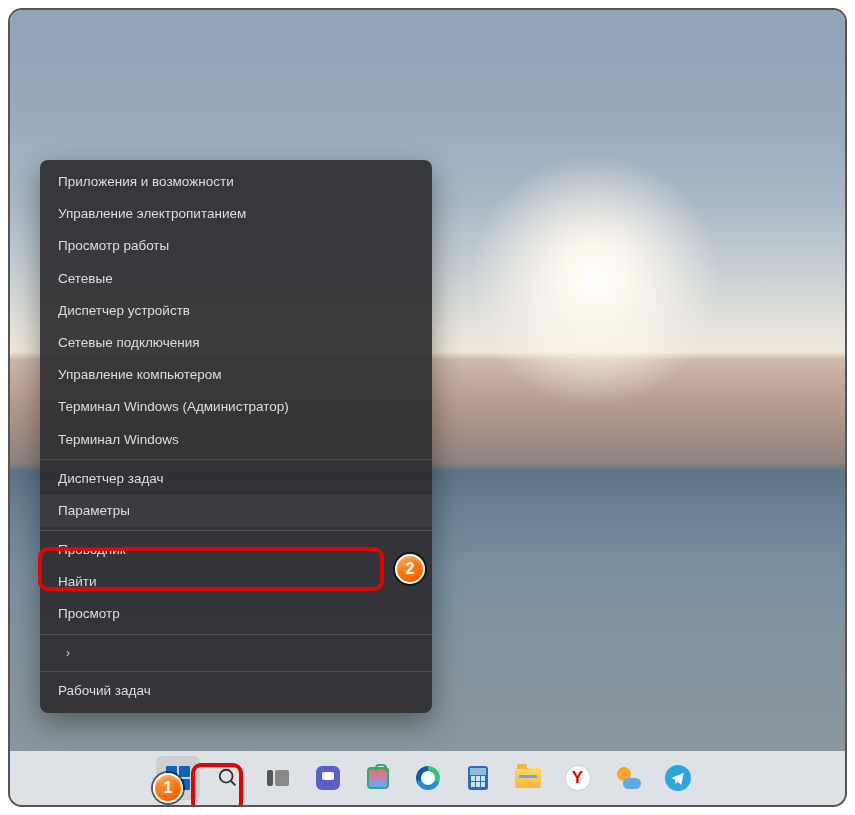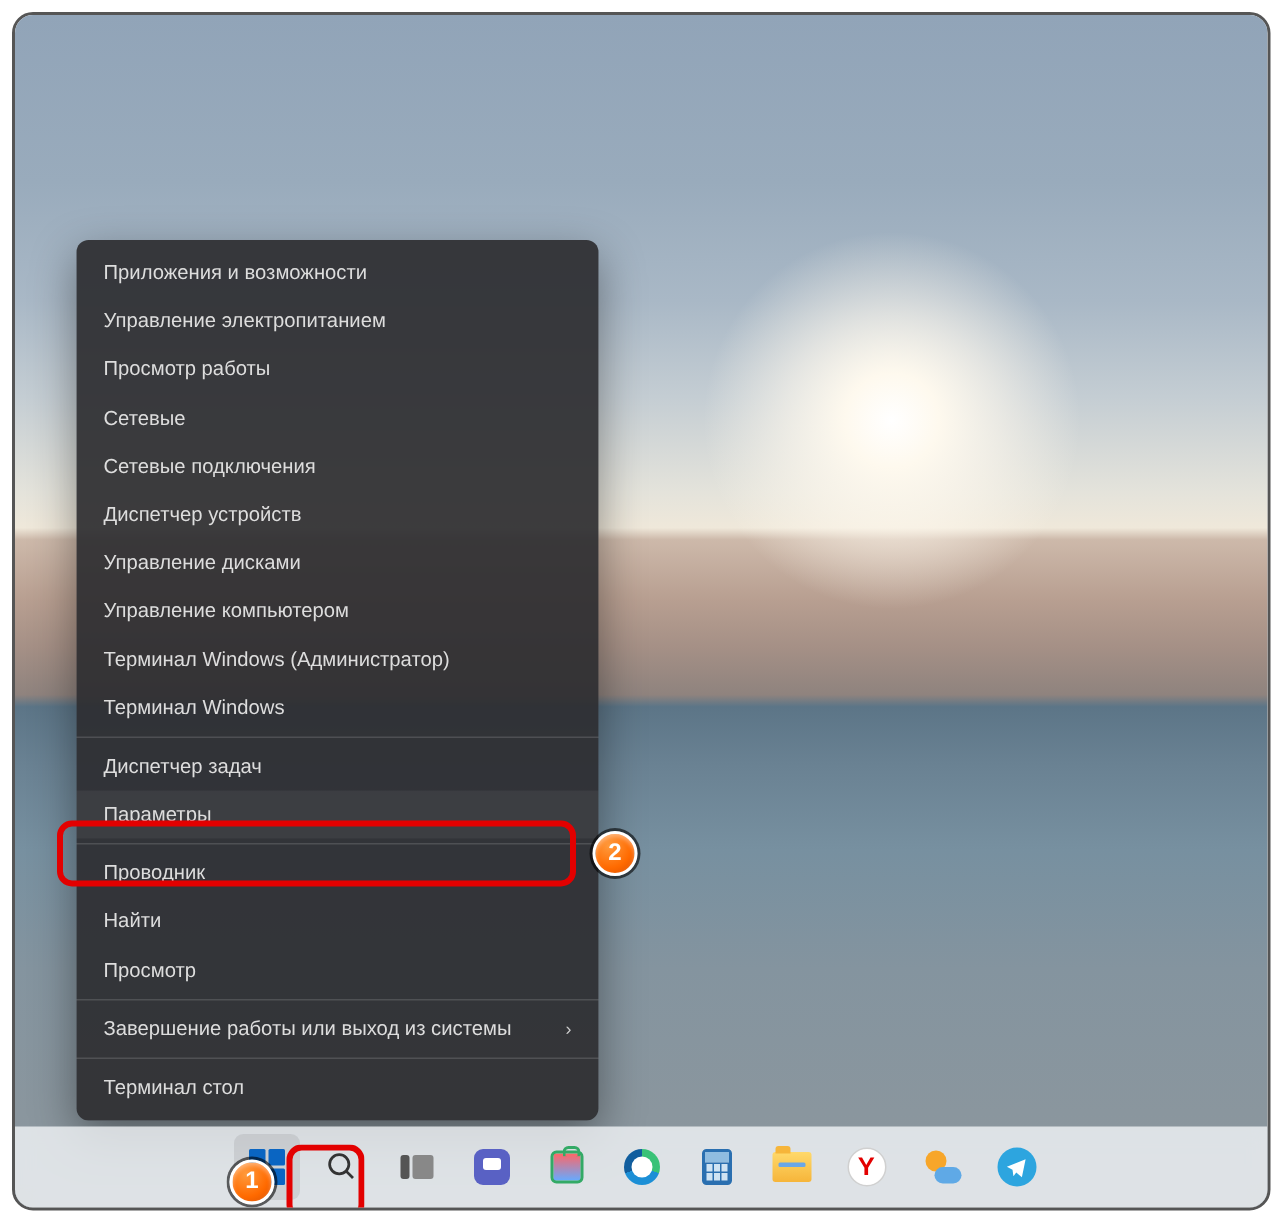--- a/index.html
+++ b/index.html
@@ -29,41 +29,40 @@
       radial-gradient(circle at 70% 34%, #ffffff 0%, #fef9ee 4%, rgba(255,249,238,0.6) 9%, rgba(255,249,238,0) 16%),
       linear-gradient(to bottom,
         #91a4b8 0%, #99abbc 14%, #a9b8c6 24%, #c4cdd3 32%, #e4e3db 40%, #efe8da 43%,
         #cdb9aa 44%, #b89f91 49%, #a59086 53%, #8f837e 57%,
         #5c7587 58%, #6a8293 63%, #7790a0 70%, #84949f 80%, #8a969e 92%, #8d979e 100%);
   }
 
   
   .context-menu {
     position: absolute;
-    left: 41px;
+    left: 30px;
     top: 150px;
-    width: 348px;
+    width: 392px;
     background: rgba(45,45,48,0.92);
     border-radius: 8px;
     box-shadow: 0 10px 30px rgba(0,0,0,0.4);
     padding: 6px 0;
     color: #dddddd;
     font-size: 13.5px;
   }
   .menu-item {
     display: flex;
     align-items: center;
     justify-content: space-between;
     padding: 8px 18px 8px 18px;
     line-height: 1.2;
     cursor: default;
   }
   .menu-item.hover, .menu-item:hover {
     background: rgba(255,255,255,0.05);
-    text-decoration: underline;
   }
   .menu-sep {
     height: 1px;
     background: rgba(255,255,255,0.14);
     margin: 3px 0;
   }
   .chevron {
     font-size: 12px;
     color: #cfcfcf;
     margin-left: 8px;
@@ -187,27 +186,24 @@
       <div class="menu-item">
           <span>Управление электропитанием</span>
         </div>
       <div class="menu-item">
           <span>Просмотр работы</span>
         </div>
       <div class="menu-item">
           <span>Сетевые</span>
         </div>
       <div class="menu-item">
+          <span>Диспетчер устройств</span>
+        </div>
+      <div class="menu-item">
           <span>Сетевые подключения</span>
-        </div>
-      <div class="menu-item">
-          <span>Диспетчер устройств</span>
-        </div>
-      <div class="menu-item">
-          <span>Управление дисками</span>
         </div>
       <div class="menu-item">
           <span>Управление компьютером</span>
         </div>
       <div class="menu-item">
           <span>Терминал Windows (Администратор)</span>
         </div>
       <div class="menu-item">
           <span>Терминал Windows</span>
         </div>
@@ -223,26 +219,25 @@
           <span>Проводник</span>
         </div>
       <div class="menu-item">
           <span>Найти</span>
         </div>
       <div class="menu-item">
           <span>Просмотр</span>
         </div>
       <div class="menu-sep"></div>
       <div class="menu-item">
-        <span>Завершение работы или выход из системы</span>
         <span class="chevron">›</span>
       </div>
       <div class="menu-sep"></div>
       <div class="menu-item">
-          <span>Терминал стол</span>
+          <span>Рабочий задач</span>
         </div>
     </div>
 
     <div class="taskbar">
       <div class="tb-btn active">
         <div class="win-start">
           <div></div>
             <div></div>
             <div></div>
             <div></div>

